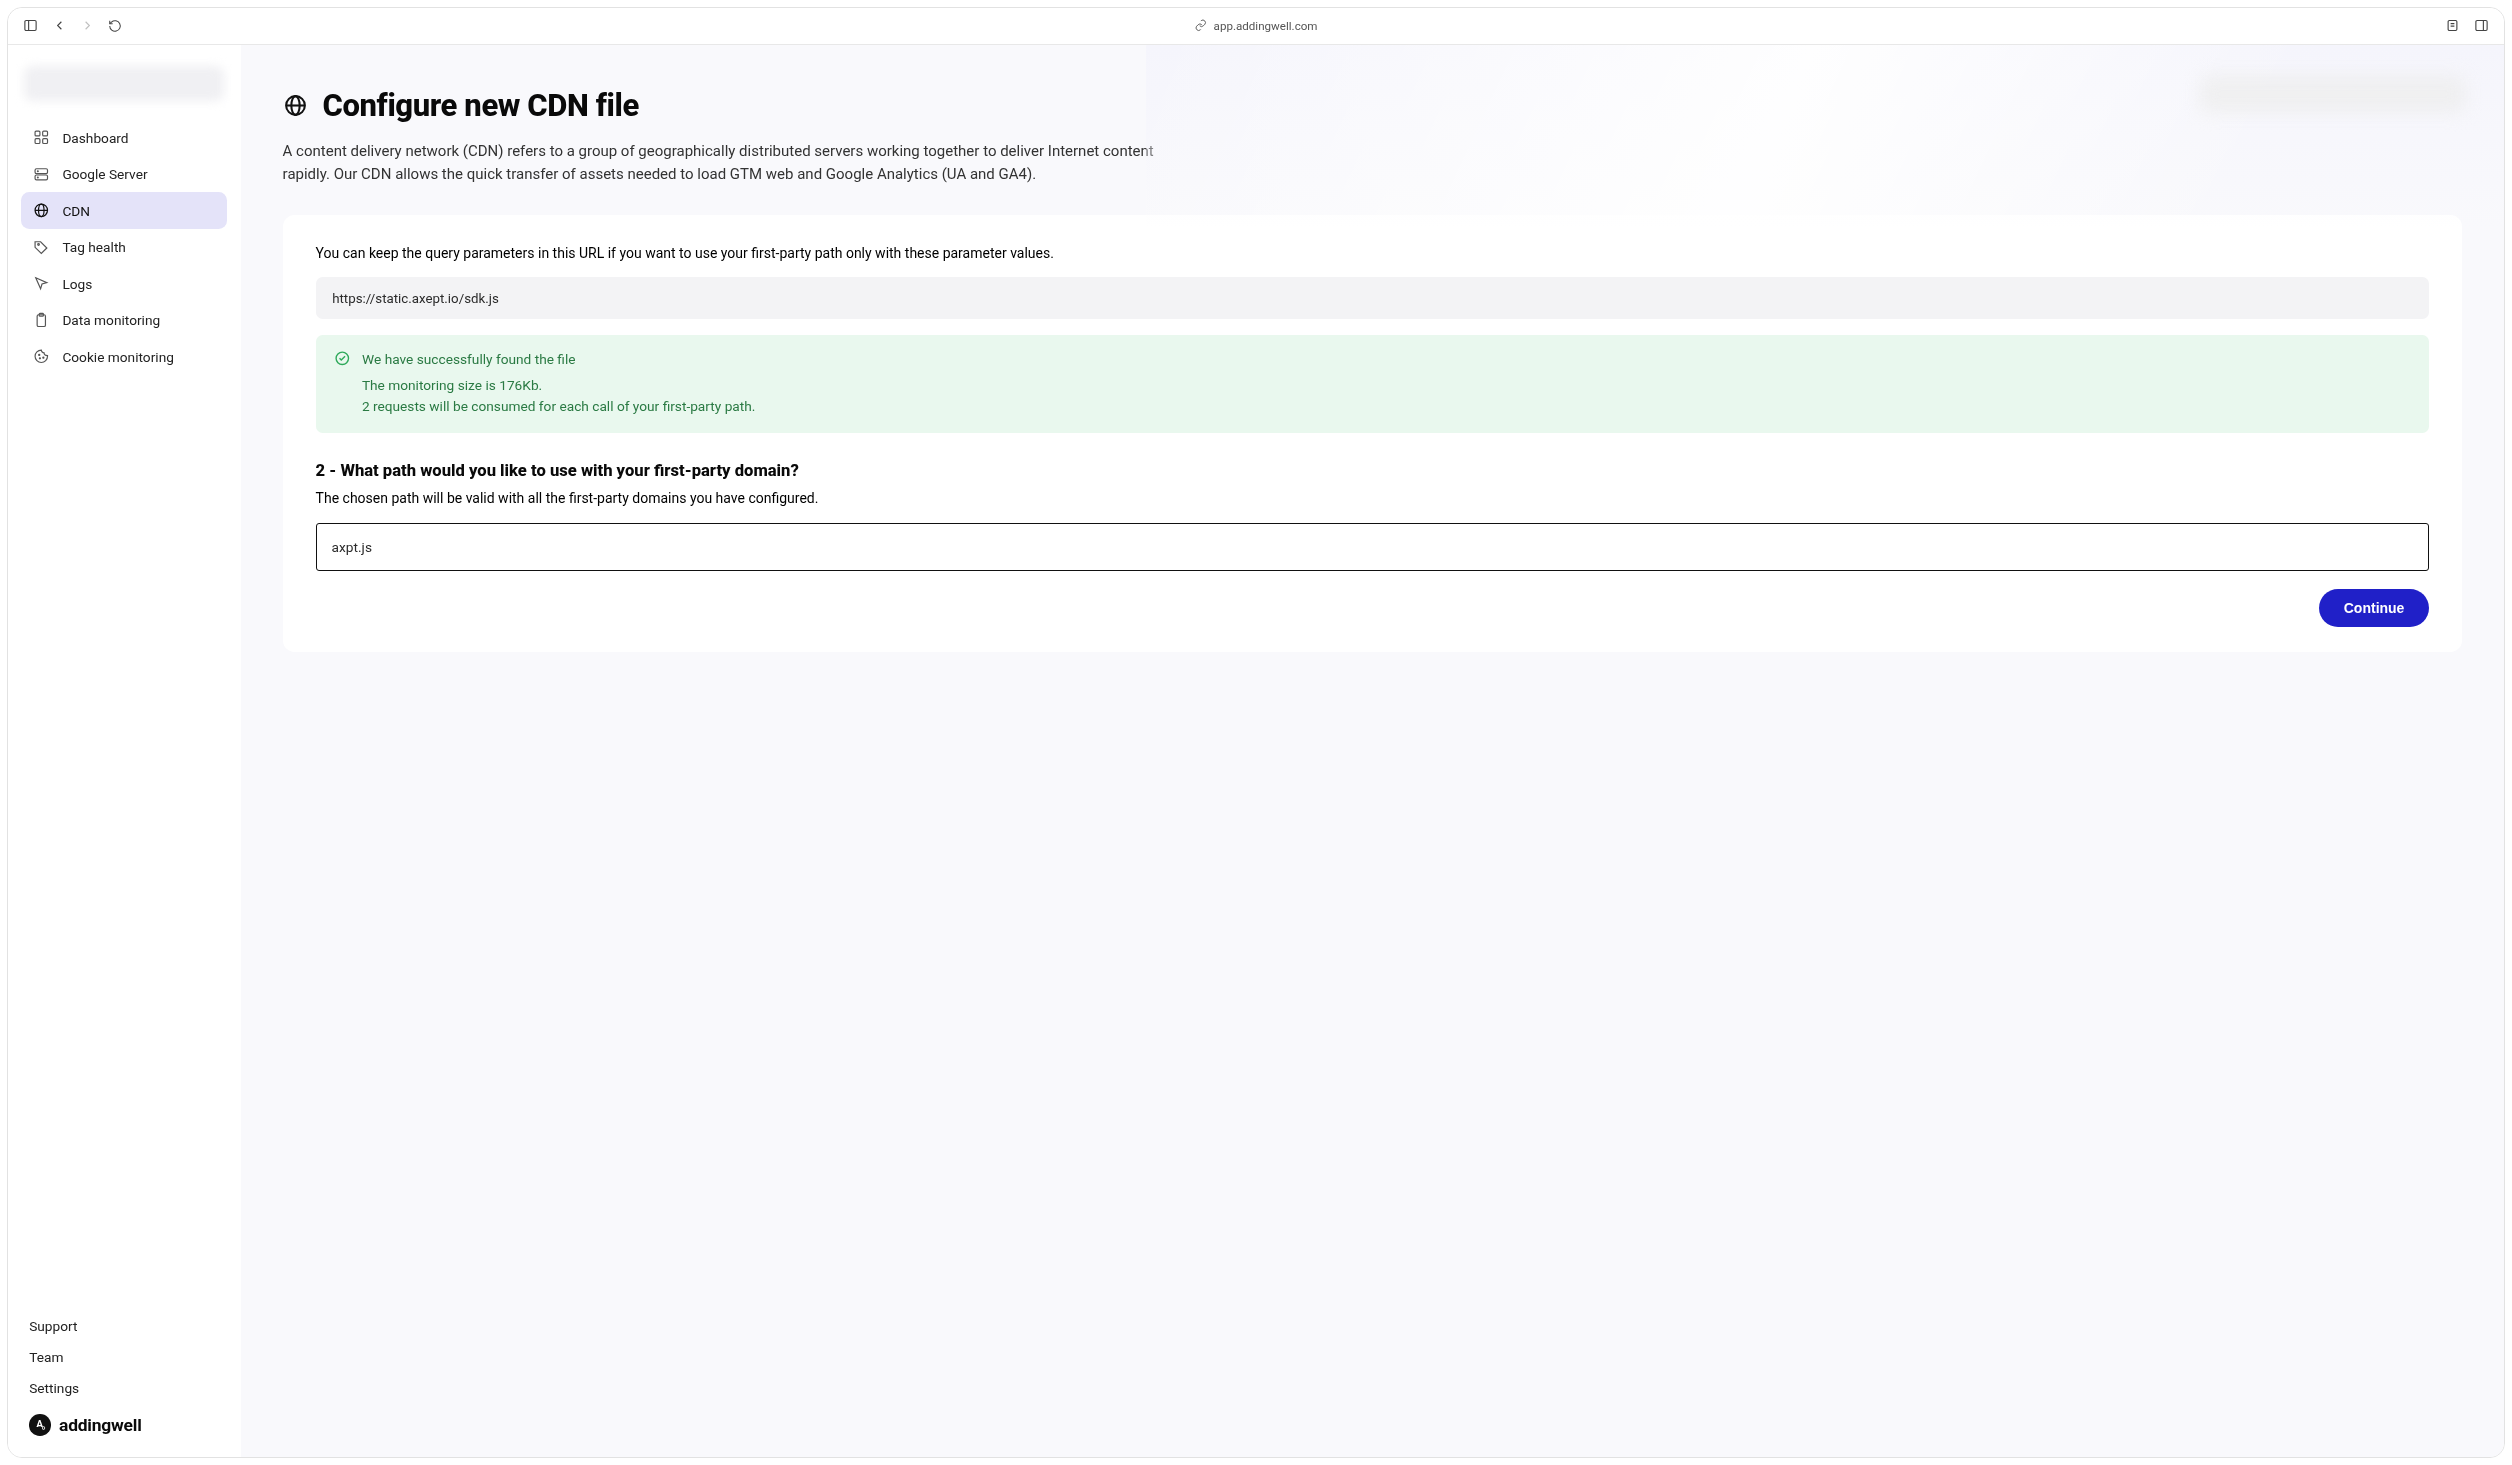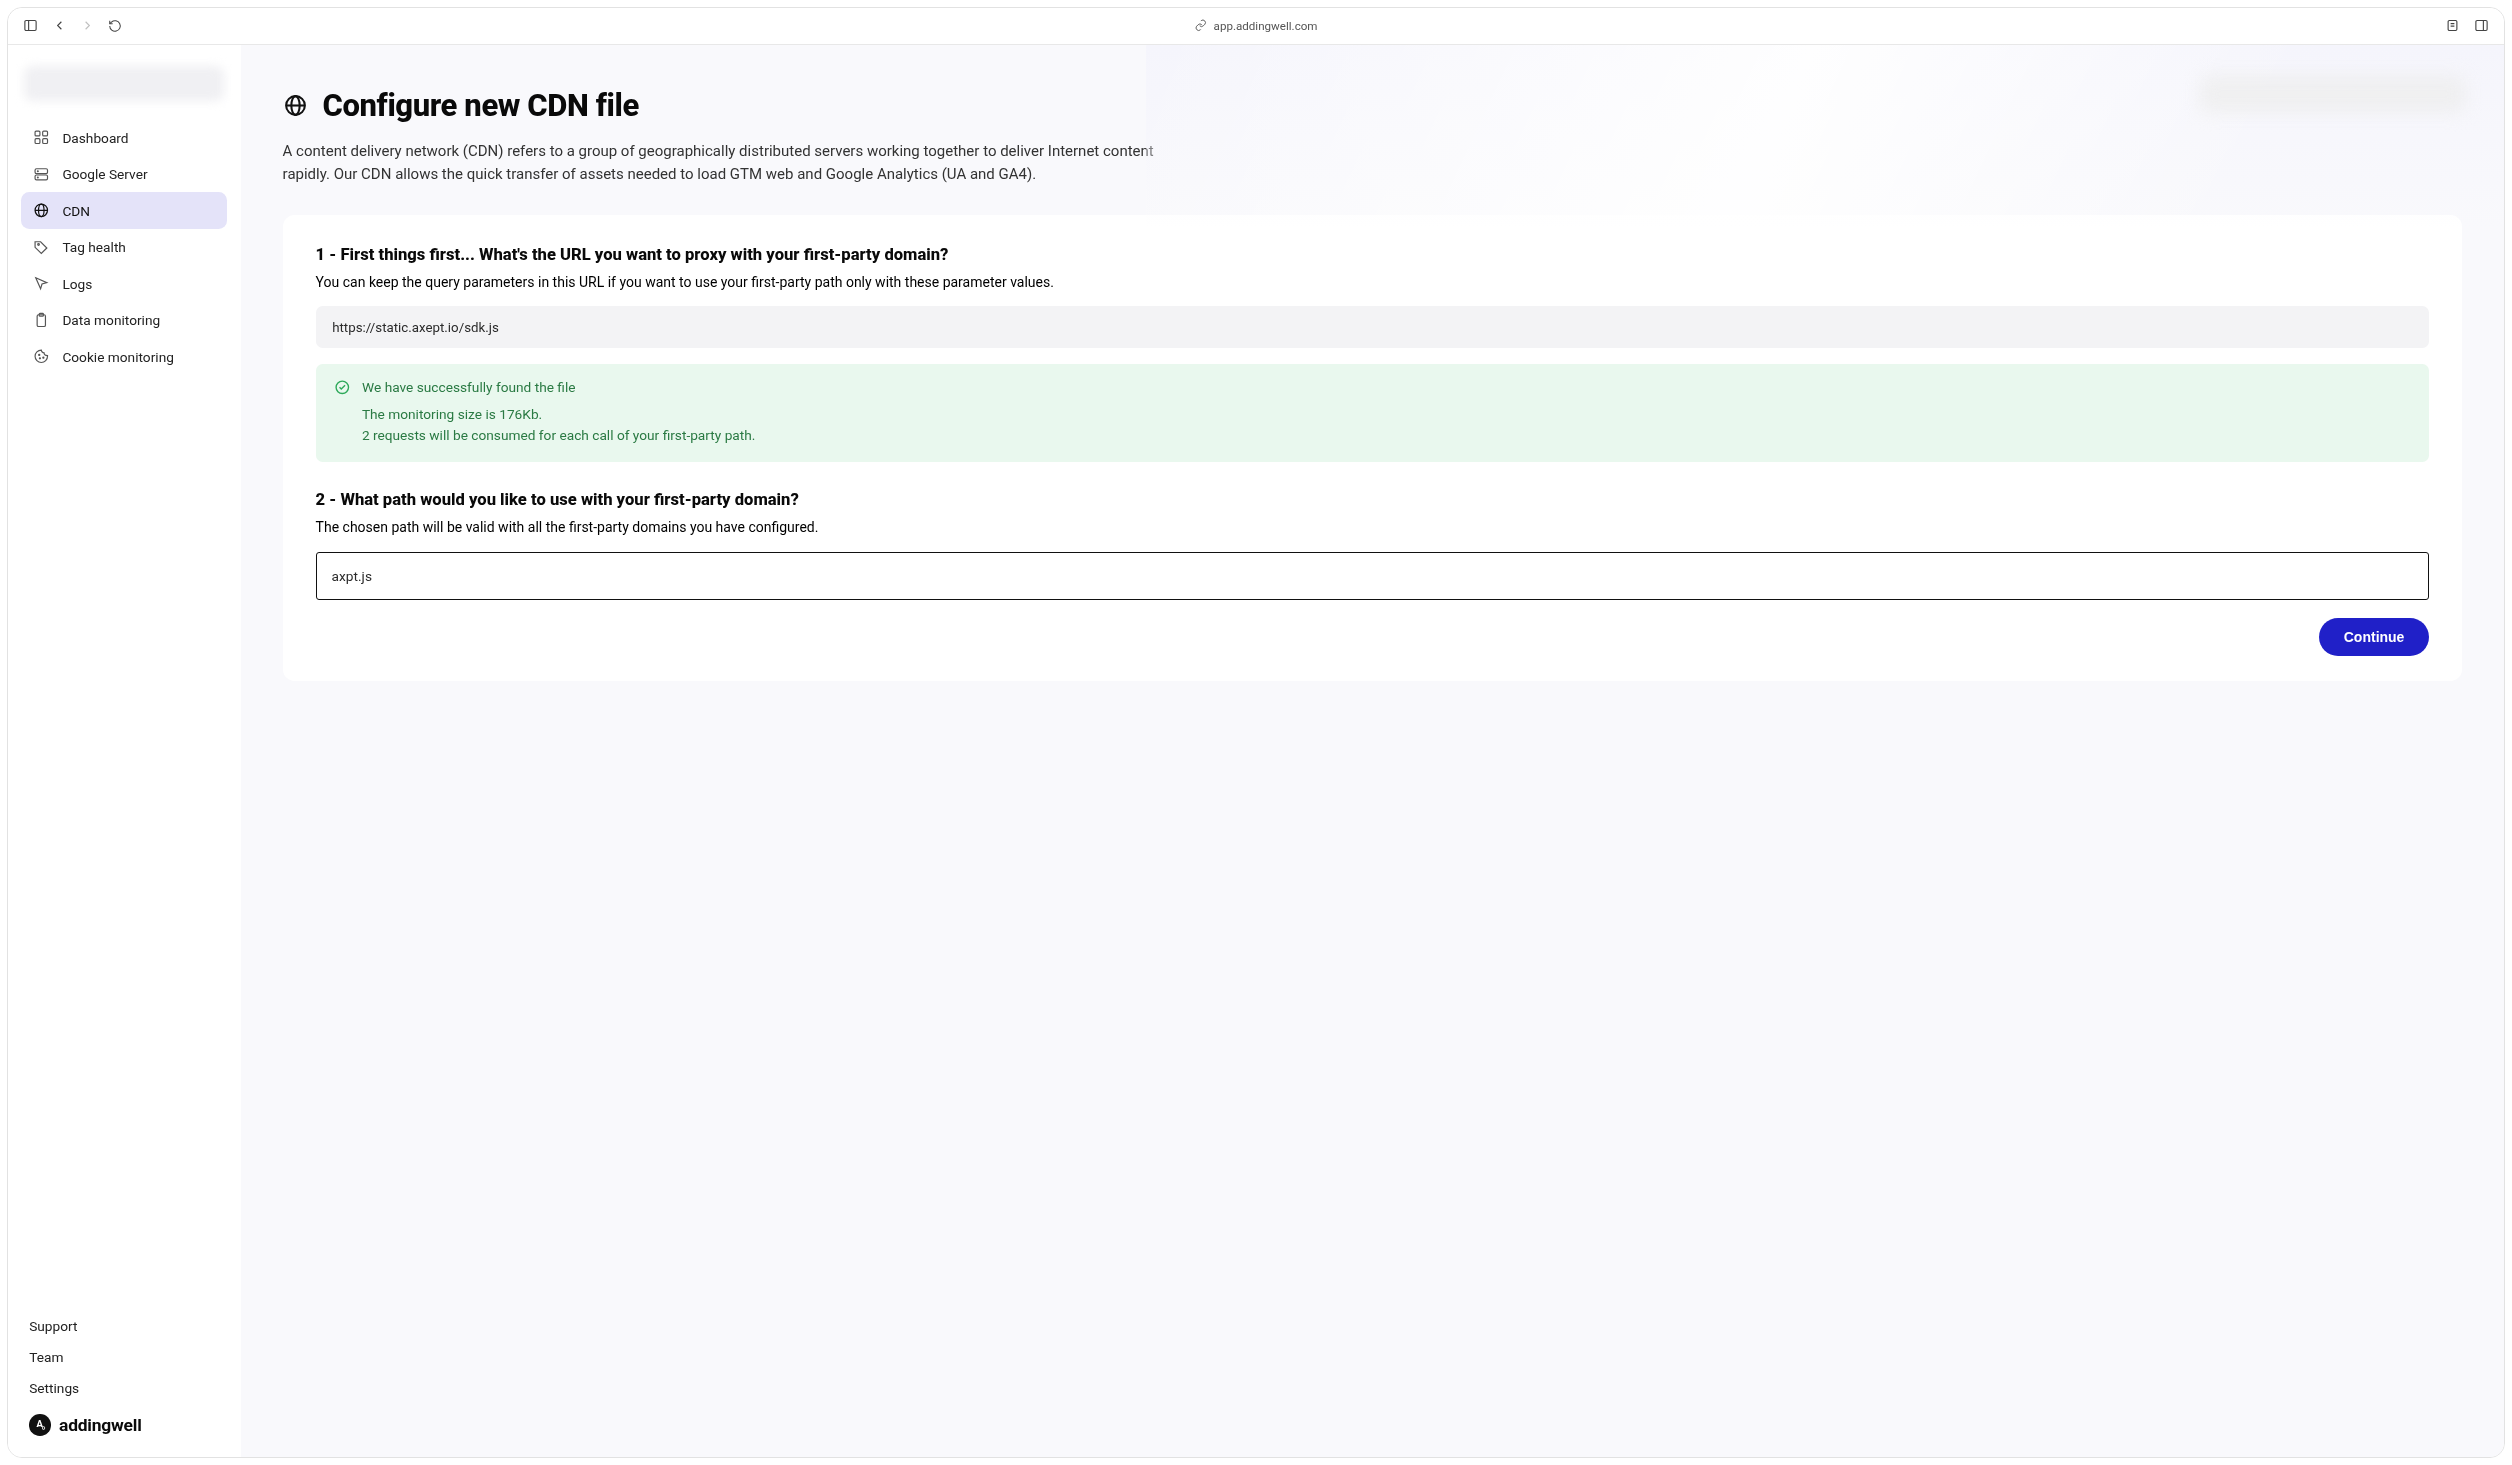--- a/index.html
+++ b/index.html
@@ -198,21 +198,21 @@
     }
     .success-box {
       background: #e9f8ee;
       border-radius: 6.6px;
       padding: 15px 18.3px 16.6px 18.3px;
       color: #2a7a43;
       margin-bottom: 28px;
     }
     .success-head {
       display: flex;
-      align-items: flex-start;
+      align-items: center;
       gap: 11.6px;
       font-size: 13.7px;
       margin-bottom: 8.3px;
     }
     .success-head .check-icon {
       width: 16.6px; height: 16.6px;
       color: #2ea95a;
     }
     .success-sub {
       padding-left: 28px;
@@ -414,21 +414,20 @@
               <line x1="3" y1="12" x2="21" y2="12"></line>
             </svg>
         </span>
         <h1 class="page-title">Configure new CDN file</h1>
       </div>
 
       <p class="page-desc">A content delivery network (CDN) refers to a group of geographically distributed servers working together to deliver Internet content rapidly. Our CDN allows the quick transfer of assets needed to load GTM web and Google Analytics (UA and GA4).</p>
 
       <div class="card">
 
-        <h2 class="step-title">1 - First things first... What's the URL you want to proxy with your first-party domain?</h2>
         <p class="step-desc">You can keep the query parameters in this URL if you want to use your first-party path only with these parameter values.</p>
 
         <div class="url-display">https://static.axept.io/sdk.js</div>
 
         <div class="success-box">
           <div class="success-head">
             <span class="check-icon">
               <svg width="16.6" height="16.6" viewBox="0 0 24 24" fill="none" stroke="currentColor" stroke-width="2">
                   <circle cx="12" cy="12" r="9"></circle>
                   <path d="M8 12l2.5 2.5L16 9"></path>

